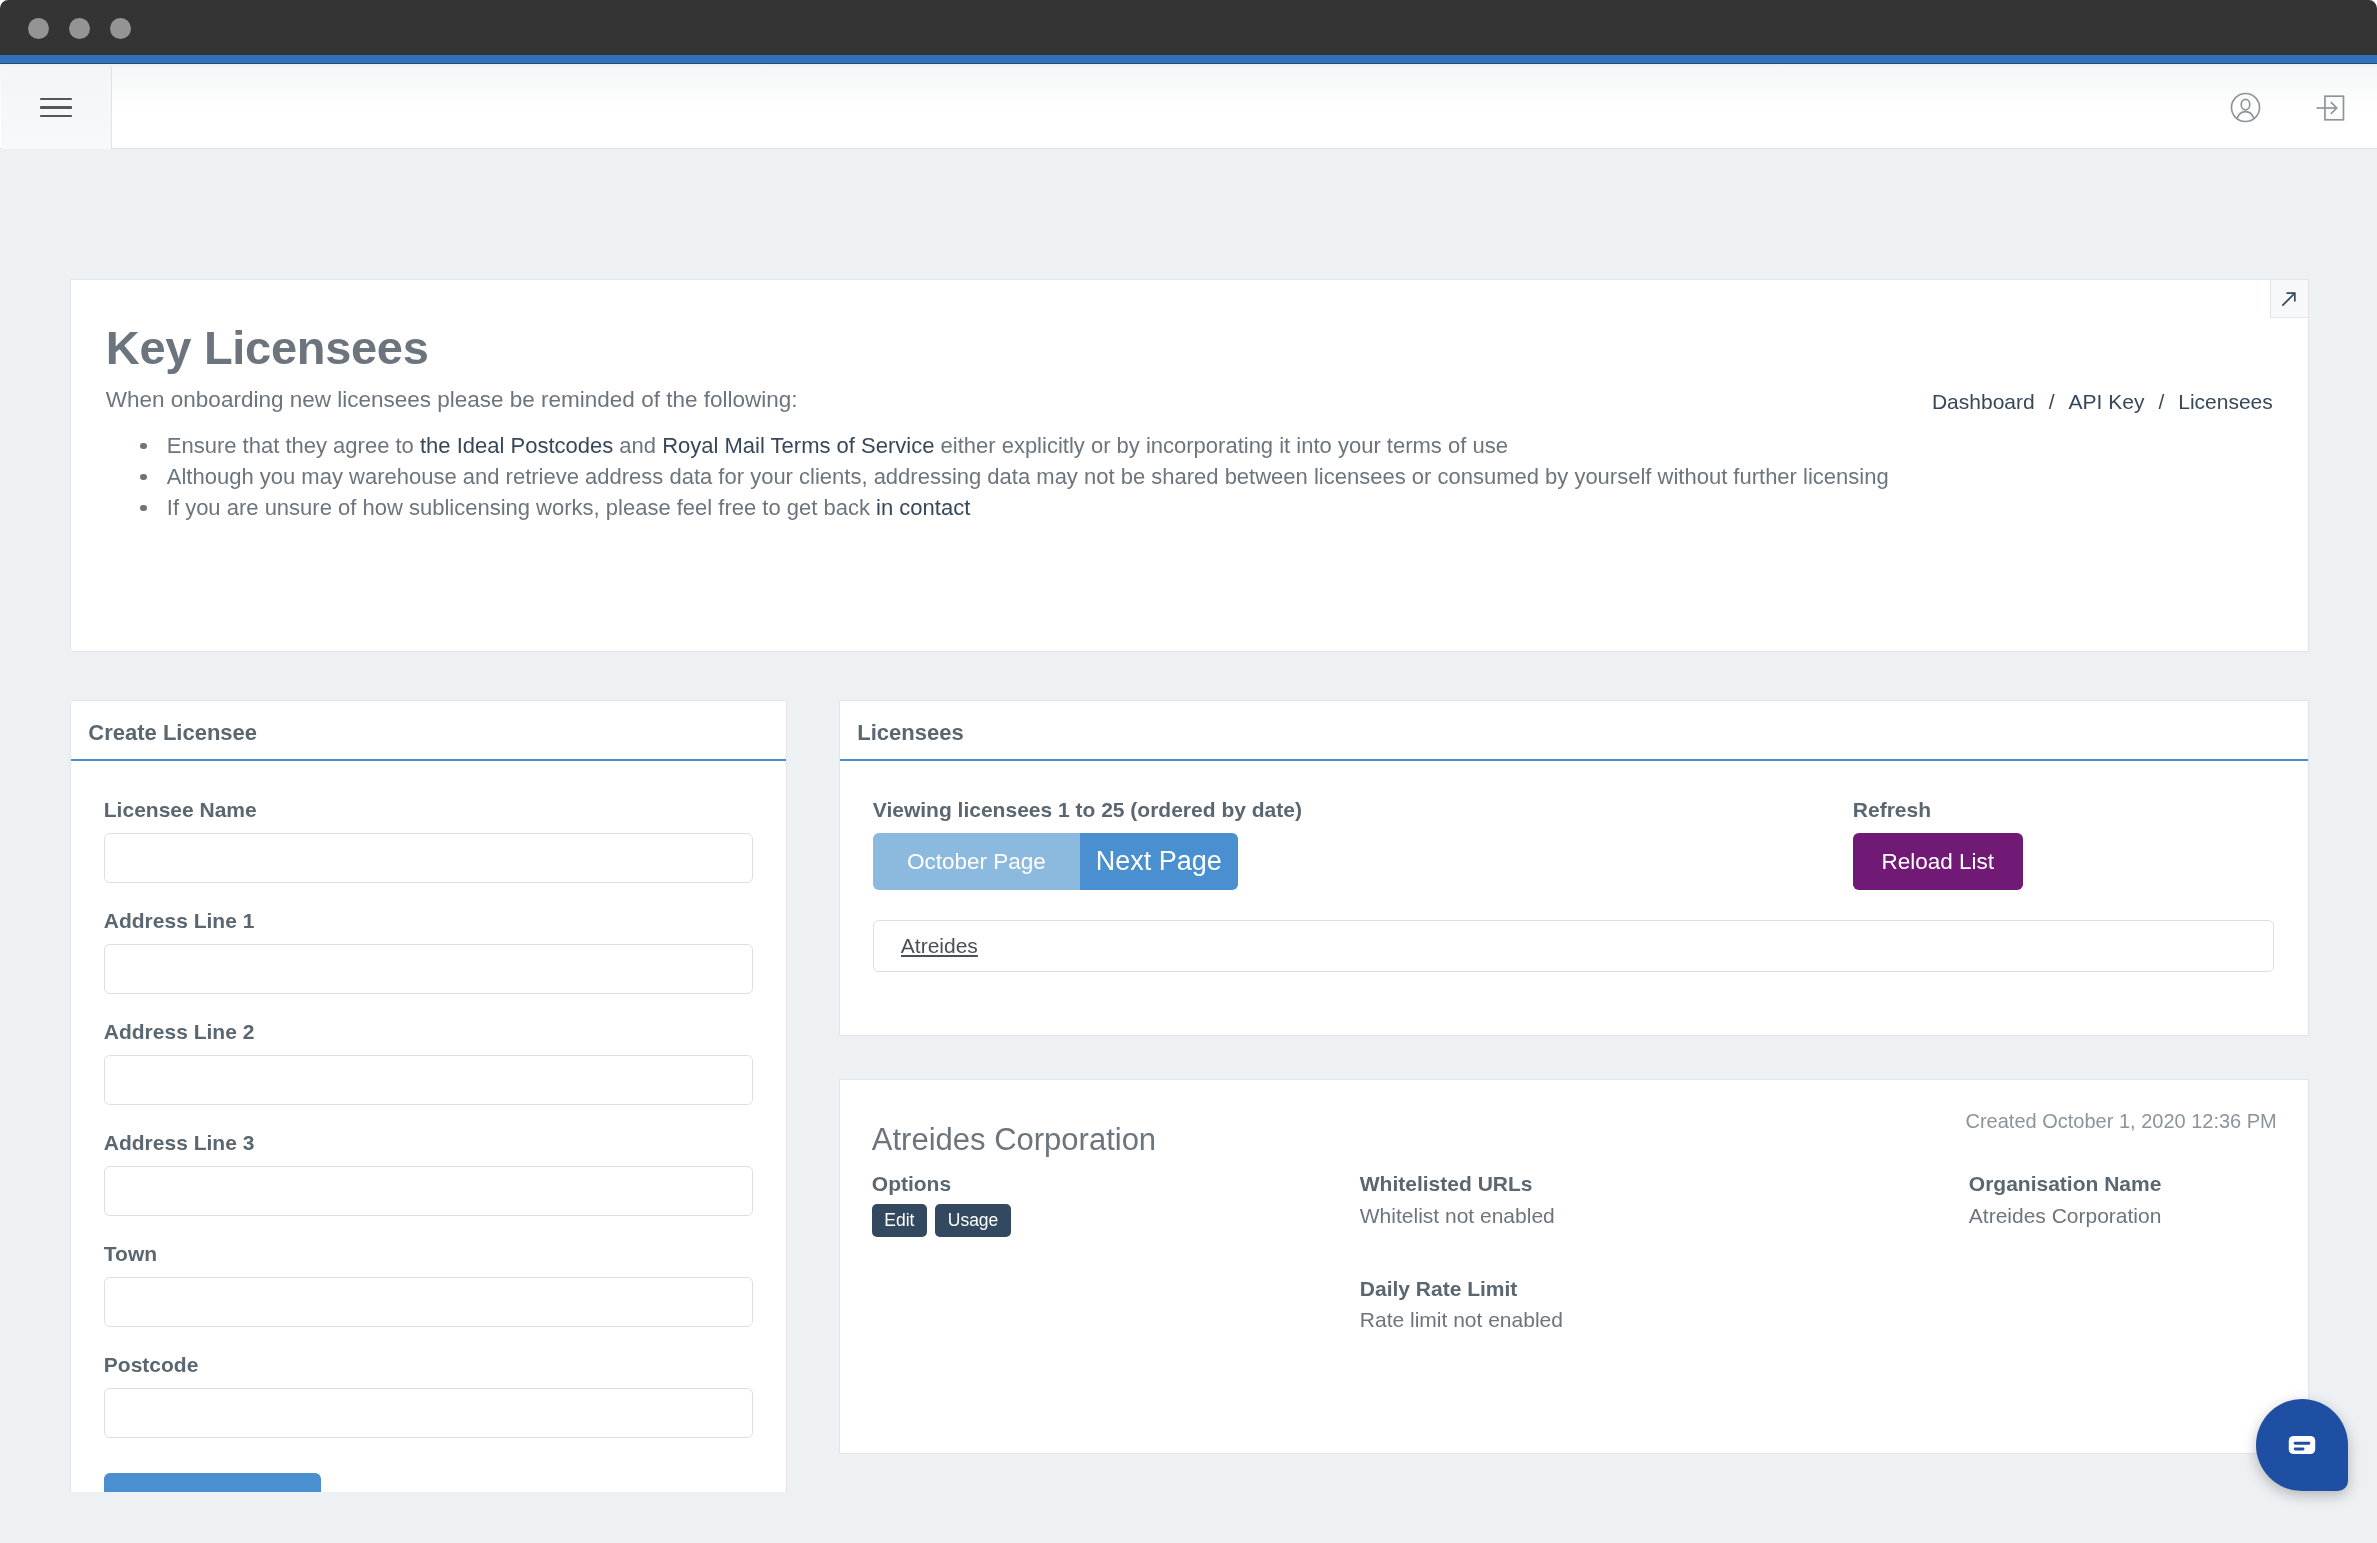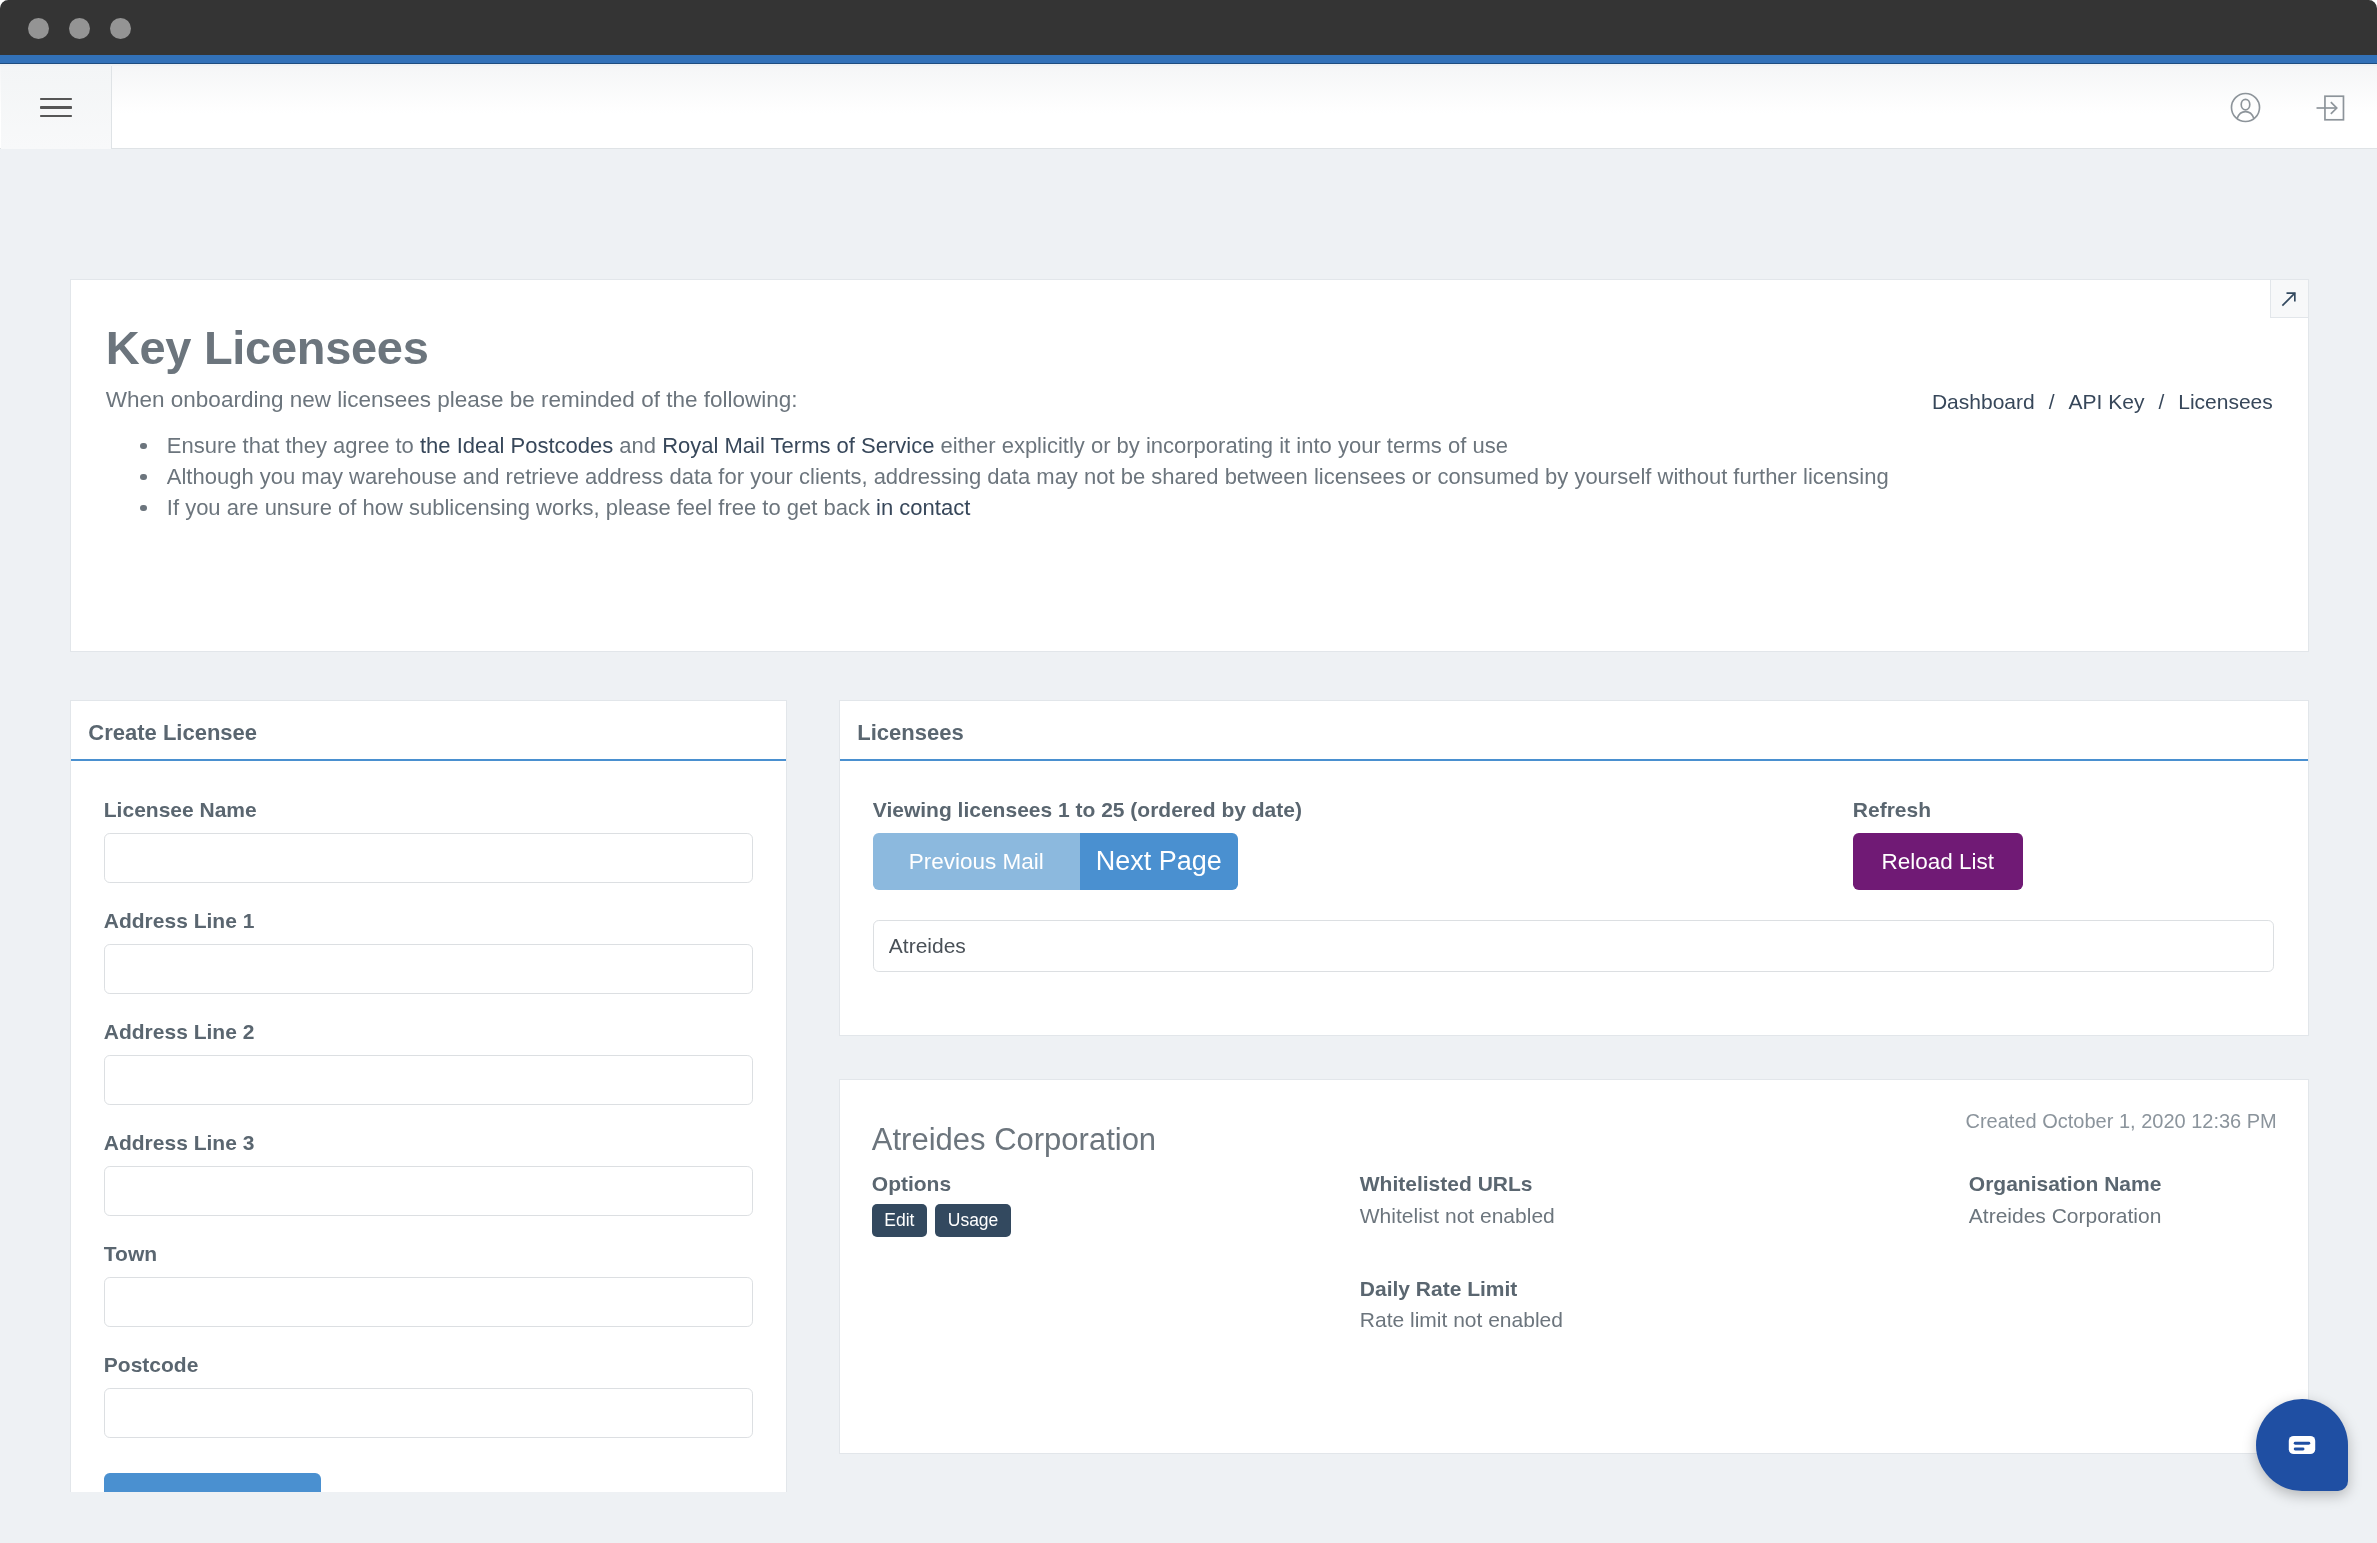--- a/index.html
+++ b/index.html
@@ -235,23 +235,24 @@
   .text-input {
     display: block;
     width: 649px;
     height: 50px;
     background: #ffffff;
     border: 0.8px solid #dcdfe2;
     border-radius: 5.8px;
     font-family: "Liberation Sans", sans-serif;
     font-size: 21px;
     color: #495057;
-    padding: 0 15px;
+    padding: 0 27px;
     margin-bottom: 26px;
     outline: none;
+    text-decoration: underline;
   }
   .btn {
     font-family: "Liberation Sans", sans-serif;
     border: none;
     border-radius: 5.8px;
     color: #ffffff;
     cursor: pointer;
     white-space: nowrap;
   }
   #create-submit {
@@ -465,21 +466,21 @@
 
       <div id="licensees-panel" class="card">
         <div class="panel-head">
           <span class="panel-head-title">Licensees</span>
         </div>
         <div id="list-controls">
           <div id="controls-row">
             <div id="pager-group">
               <div class="control-label">Viewing licensees 1 to 25 (ordered by date)</div>
               <div class="pager-buttons">
-                <button class="btn" id="prev-page-btn" type="button">Previous Mail</button>
+                <button class="btn" id="prev-page-btn" type="button">October Page</button>
                 <button class="btn" id="next-page-btn" type="button">Next Page</button>
               </div>
             </div>
             <div id="refresh-group">
               <div class="control-label">Refresh</div>
               <button class="btn" id="reload-btn" type="button">Reload List</button>
             </div>
           </div>
           <input class="text-input" id="search-licensee" type="text" value="Atreides" style="">
         </div>

